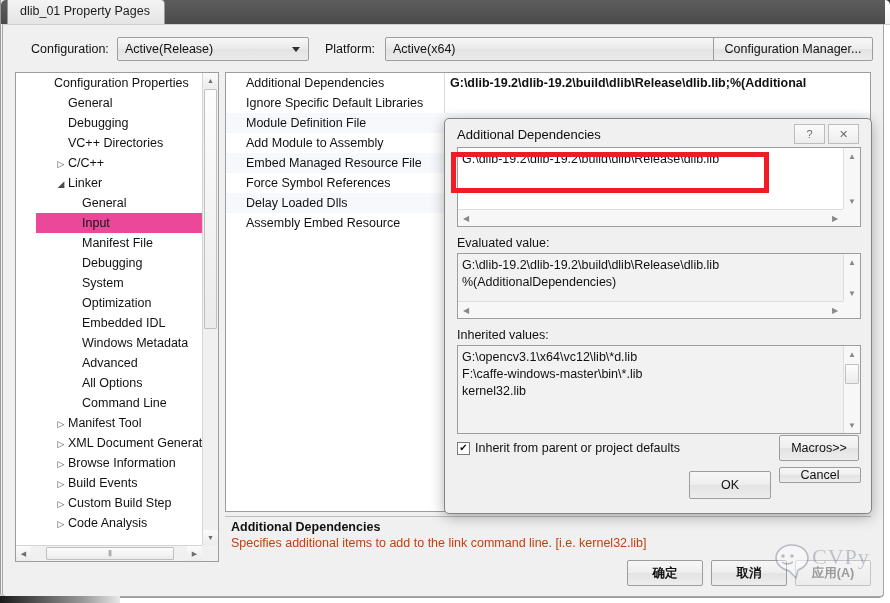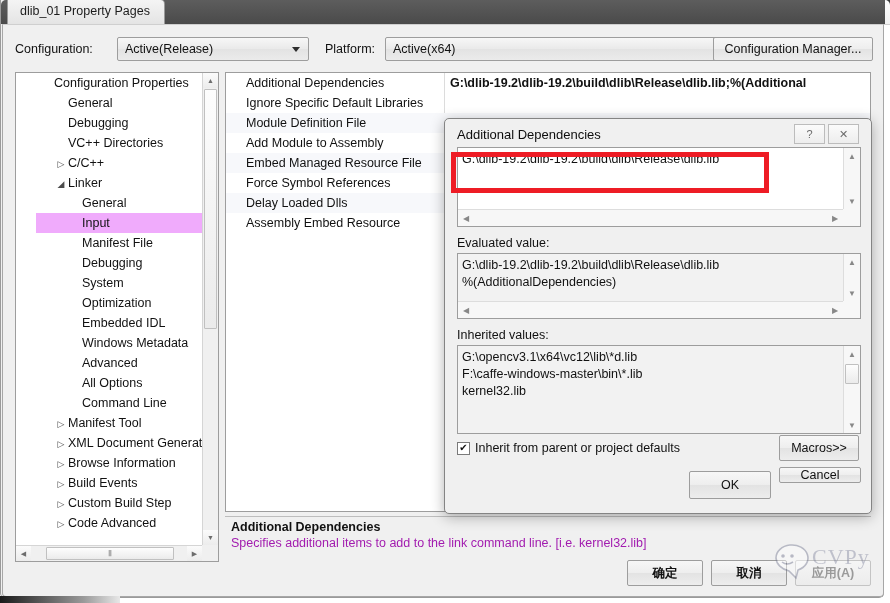--- a/index.html
+++ b/index.html
@@ -108,21 +108,21 @@
     position: absolute; left: 12px; top: 47px; width: 204px; height: 490px;
     background: #fff; border: 1px solid #9d9d9d;
   }
   #tree-scroll-area { position: absolute; left:0; top:0; right:16px; bottom:16px; overflow:hidden; }
   .tree-item {
     position: relative; height: 20px; line-height: 20px;
     font-size: 12.5px; color: #111; white-space: nowrap;
     padding-left: 4px;
     margin-left: 20px;
   }
-  .tree-item.selected { background: #f0abfc; }
+  .tree-item.selected { background: #ec4899; }
   .tw { display:inline-block; width: 14px; text-align: center; color:#4c4c4c; font-size:9px; }
   .tw.collapsed::before { content:"▷"; }
   .tw.expanded::before { content:"◢"; }
 
   .vscroll {
     position: absolute; right: 0; top: 0; width: 16px; bottom: 16px;
     background: #f0f0f0; border-left: 1px solid #d5d5d5;
   }
   .hscroll {
     position: absolute; left: 0; bottom: 0; height: 16px; right: 16px;
@@ -160,21 +160,21 @@
   #grid-divider {
     position:absolute; left: 218px; top:0; bottom:0; width:1px; background:#dcdcdc;
   }
 
   
   #desc-pane {
     position: absolute; left: 222px; top: 491px; right: 12px; height: 46px;
     border-top: 1px solid #bdbdbd;
   }
   #desc-title { font-weight: bold; font-size: 12.5px; color:#111; padding: 3px 0 0 6px; }
-  #desc-text  { font-size: 12.5px; color:#a21caf; padding: 2px 0 0 6px; }
+  #desc-text  { font-size: 12.5px; color:#c2410c; padding: 2px 0 0 6px; }
 
   
   #bottom-bar { position:absolute; right: 12px; bottom: 10px; display:flex; gap: 8px; font-weight: bold; }
   #bottom-bar .btn { width: 76px; height: 26px; font-size: 12.5px; }
 
   
   #dialog {
     position: absolute; left: 444px; top: 118px; width: 428px; height: 396px;
     background: #f0f0f0;
     border: 1px solid #848484;
@@ -264,21 +264,21 @@
 
 <div id="prop-window">
 
   <div id="prop-titlebar">
     <div id="prop-tab">dlib_01 Property Pages</div>
   </div>
 
   <div id="prop-body">
 
     <div id="config-row">
-      <div class="field-label" style="left:0">Configuration:</div>
+      <div class="field-label" style="left:16px">Configuration:</div>
       <div class="combo" style="left:102px;width:192px">
         <span>Active(Release)</span>
         <span class="arrow"></span>
       </div>
       <div class="field-label" style="left:310px">Platform:</div>
       <div class="combo" style="left:370px;width:384px">
         <span>Active(x64)</span>
         <span class="arrow"></span>
       </div>
       <div class="btn" style="position:absolute;left:698px;top:0;width:160px;height:24px">Configuration Manager...</div>
@@ -301,21 +301,21 @@
           <div class="tree-item"><span class="tw" style="margin-left: 28px;"></span><span>Embedded IDL</span></div>
           <div class="tree-item"><span class="tw" style="margin-left: 28px;"></span><span>Windows Metadata</span></div>
           <div class="tree-item"><span class="tw" style="margin-left: 28px;"></span><span>Advanced</span></div>
           <div class="tree-item"><span class="tw" style="margin-left: 28px;"></span><span>All Options</span></div>
           <div class="tree-item"><span class="tw" style="margin-left: 28px;"></span><span>Command Line</span></div>
           <div class="tree-item"><span class="tw collapsed" style="margin-left: 14px;"></span><span>Manifest Tool</span></div>
           <div class="tree-item"><span class="tw collapsed" style="margin-left: 14px;"></span><span>XML Document Generat</span></div>
           <div class="tree-item"><span class="tw collapsed" style="margin-left: 14px;"></span><span>Browse Information</span></div>
           <div class="tree-item"><span class="tw collapsed" style="margin-left: 14px;"></span><span>Build Events</span></div>
           <div class="tree-item"><span class="tw collapsed" style="margin-left: 14px;"></span><span>Custom Build Step</span></div>
-          <div class="tree-item"><span class="tw collapsed" style="margin-left: 14px;"></span><span>Code Advanced</span></div>
+          <div class="tree-item"><span class="tw collapsed" style="margin-left: 14px;"></span><span>Code Analysis</span></div>
         </div>
       <div class="vscroll">
         <div class="sb-btn" style="top:0;left:0">▲</div>
         <div class="sb-thumb" style="left:1px;top:16px;width:13px;height:240px"></div>
         <div class="sb-btn" style="bottom:0;left:0">▼</div>
       </div>
       <div class="hscroll">
         <div class="sb-btn" style="left:0;top:0">◀</div>
         <div class="sb-thumb" style="top:1px;left:30px;width:128px;height:13px;display:flex;align-items:center;justify-content:center;color:#707070;font-size:8px">⦀</div>
         <div class="sb-btn" style="right:0;top:0">▶</div>

